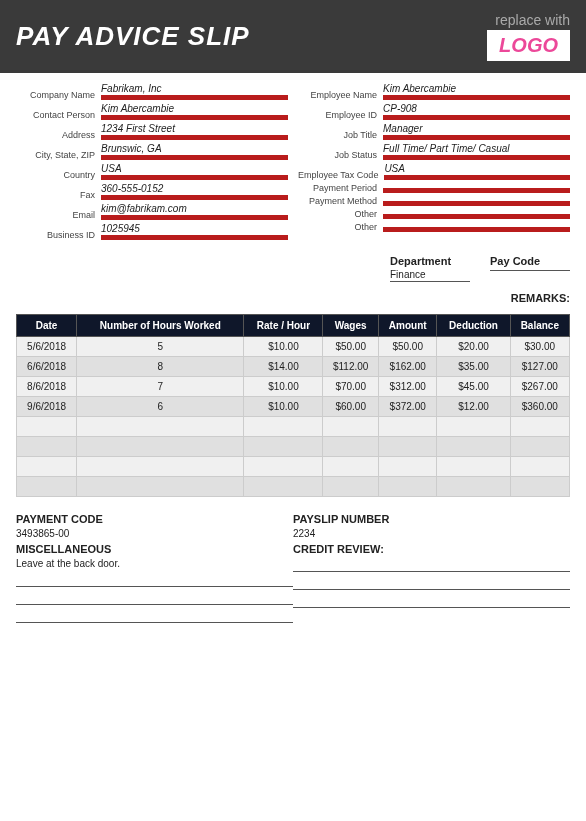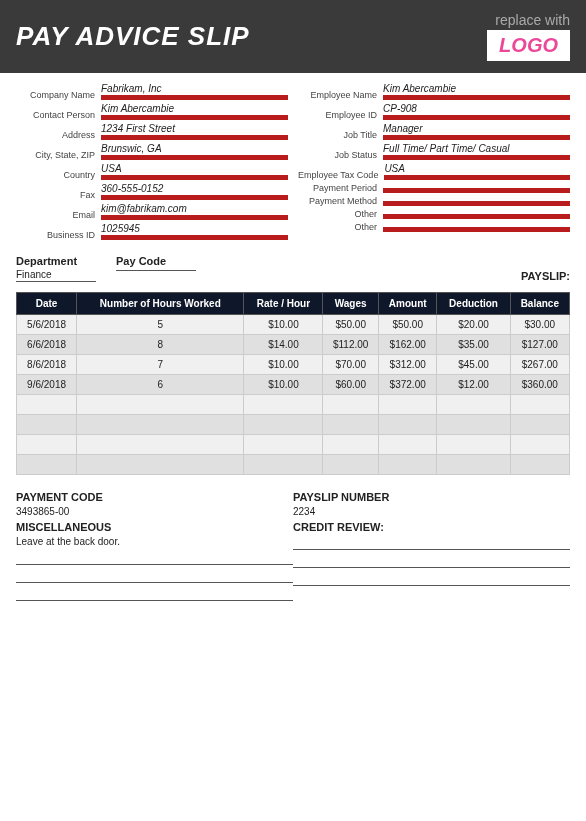--- a/index.html
+++ b/index.html
@@ -75,20 +75,21 @@
       min-width: 80px;
       font-style: italic;
     }
 
     
     .dept-row {
       display: flex;
       padding: 6px 16px 2px 16px;
       align-items: flex-end;
       gap: 10px;
+      flex-direction: column;
     }
     .dept-section {
       display: flex;
       gap: 20px;
     }
     .dept-item {
       display: flex;
       flex-direction: column;
     }
     .dept-label {
@@ -268,21 +269,21 @@
     <div class="dept-item">
       <span class="dept-label">Department</span>
       <span class="dept-value">Finance</span>
     </div>
     <div class="dept-item">
       <span class="dept-label">Pay Code</span>
       <span class="dept-value"></span>
     </div>
   </div>
   <div class="remarks-section">
-    <span class="remarks-label">PAYSLIP:</span>
+    <span class="remarks-label">REMARKS:</span>
   </div>
 </div>
 
 <div class="table-section">
   <table class="pay-table">
     <thead>
       <tr>
         <th>Date</th>
         <th>Number of Hours Worked</th>
         <th>Rate / Hour</th>

